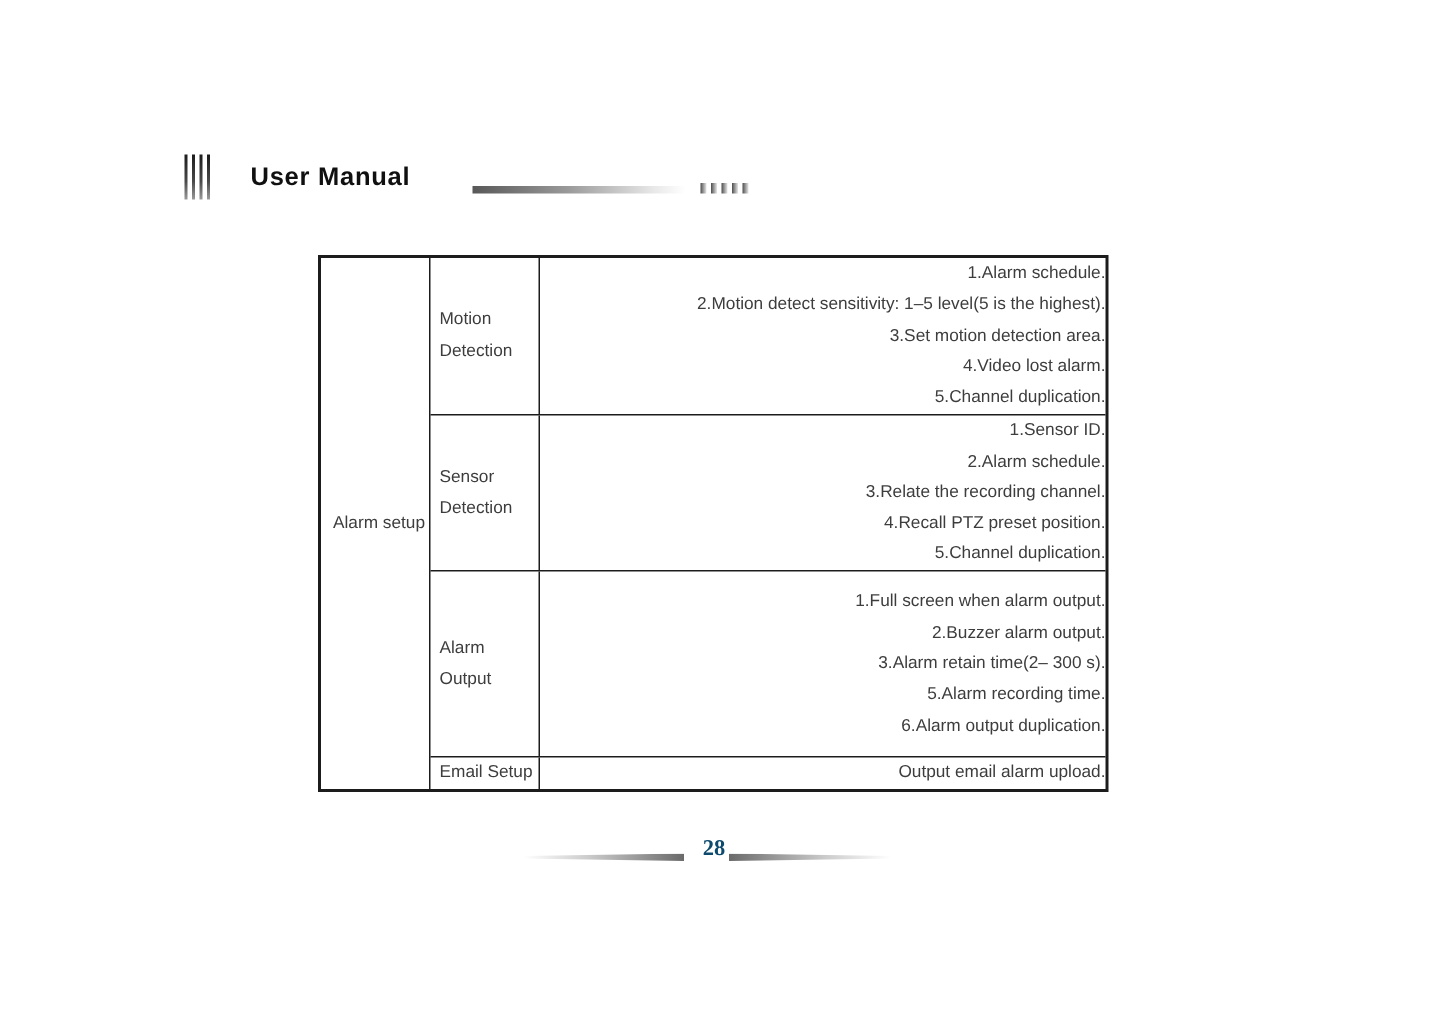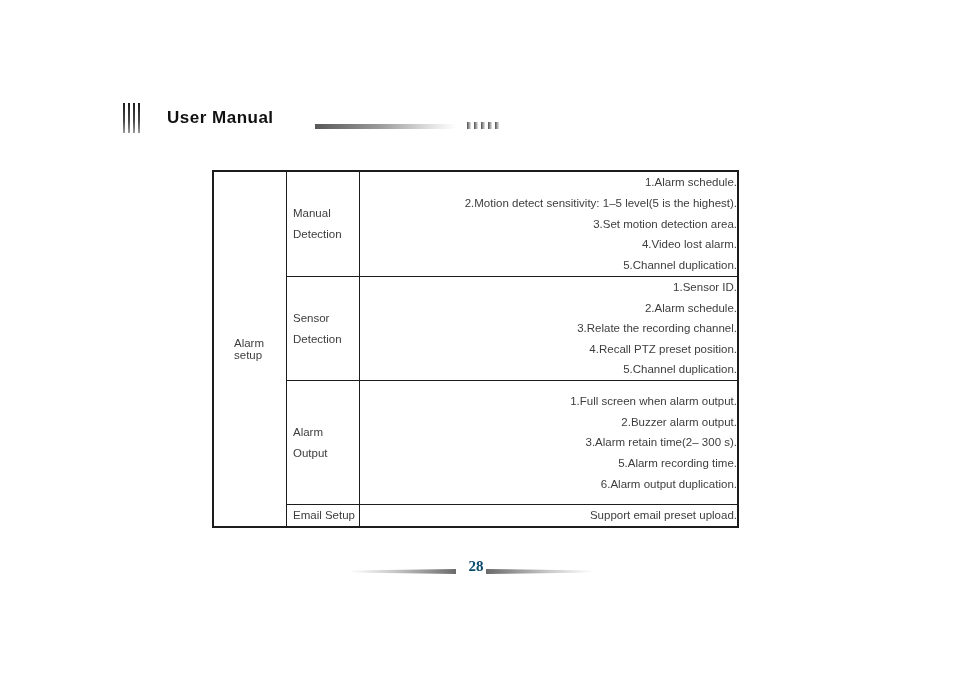--- a/index.html
+++ b/index.html
@@ -69,21 +69,21 @@
     color: #3d3d3d;
     font-size: 11.5px;
   }
   .group-cell {
     width: 73px;
     flex: 0 0 73px;
     border-right: 1px solid #1c1c1c;
     box-sizing: border-box;
     display: flex;
     align-items: center;
-    padding-left: 20px;
+    padding-left: 8px;
   }
   .table-body {
     flex: 1;
     display: flex;
     flex-direction: column;
   }
   .trow {
     display: flex;
     border-bottom: 1px solid #1c1c1c;
     box-sizing: border-box;
@@ -169,21 +169,21 @@
   </div>
 
   <div class="spec-table">
     <div class="group-cell">
       <span>Alarm setup</span>
     </div>
     <div class="table-body">
 
       <div class="trow r1">
         <div class="label-cell">
-          <span>Manual</span>
+          <span>Motion</span>
           <span>Detection</span>
         </div>
         <div class="content-cell">
           <span class="item">1.Alarm schedule.</span>
           <span class="item">2.Motion detect sensitivity: 1–5 level(5 is the highest).</span>
           <span class="item">3.Set motion detection area.</span>
           <span class="item">4.Video lost alarm.</span>
           <span class="item">5.Channel duplication.</span>
         </div>
       </div>
@@ -214,21 +214,21 @@
           <span class="item">5.Alarm recording time.</span>
           <span class="item">6.Alarm output duplication.</span>
         </div>
       </div>
 
       <div class="trow r4">
         <div class="label-cell">
           <span>Email Setup</span>
         </div>
         <div class="content-cell">
-          <span class="item">Support email preset upload.</span>
+          <span class="item">Output email alarm upload.</span>
         </div>
       </div>
 
     </div>
   </div>
 
   <div class="footer-rule-left"></div>
   <div class="page-number">28</div>
   <div class="footer-rule-right"></div>
 

